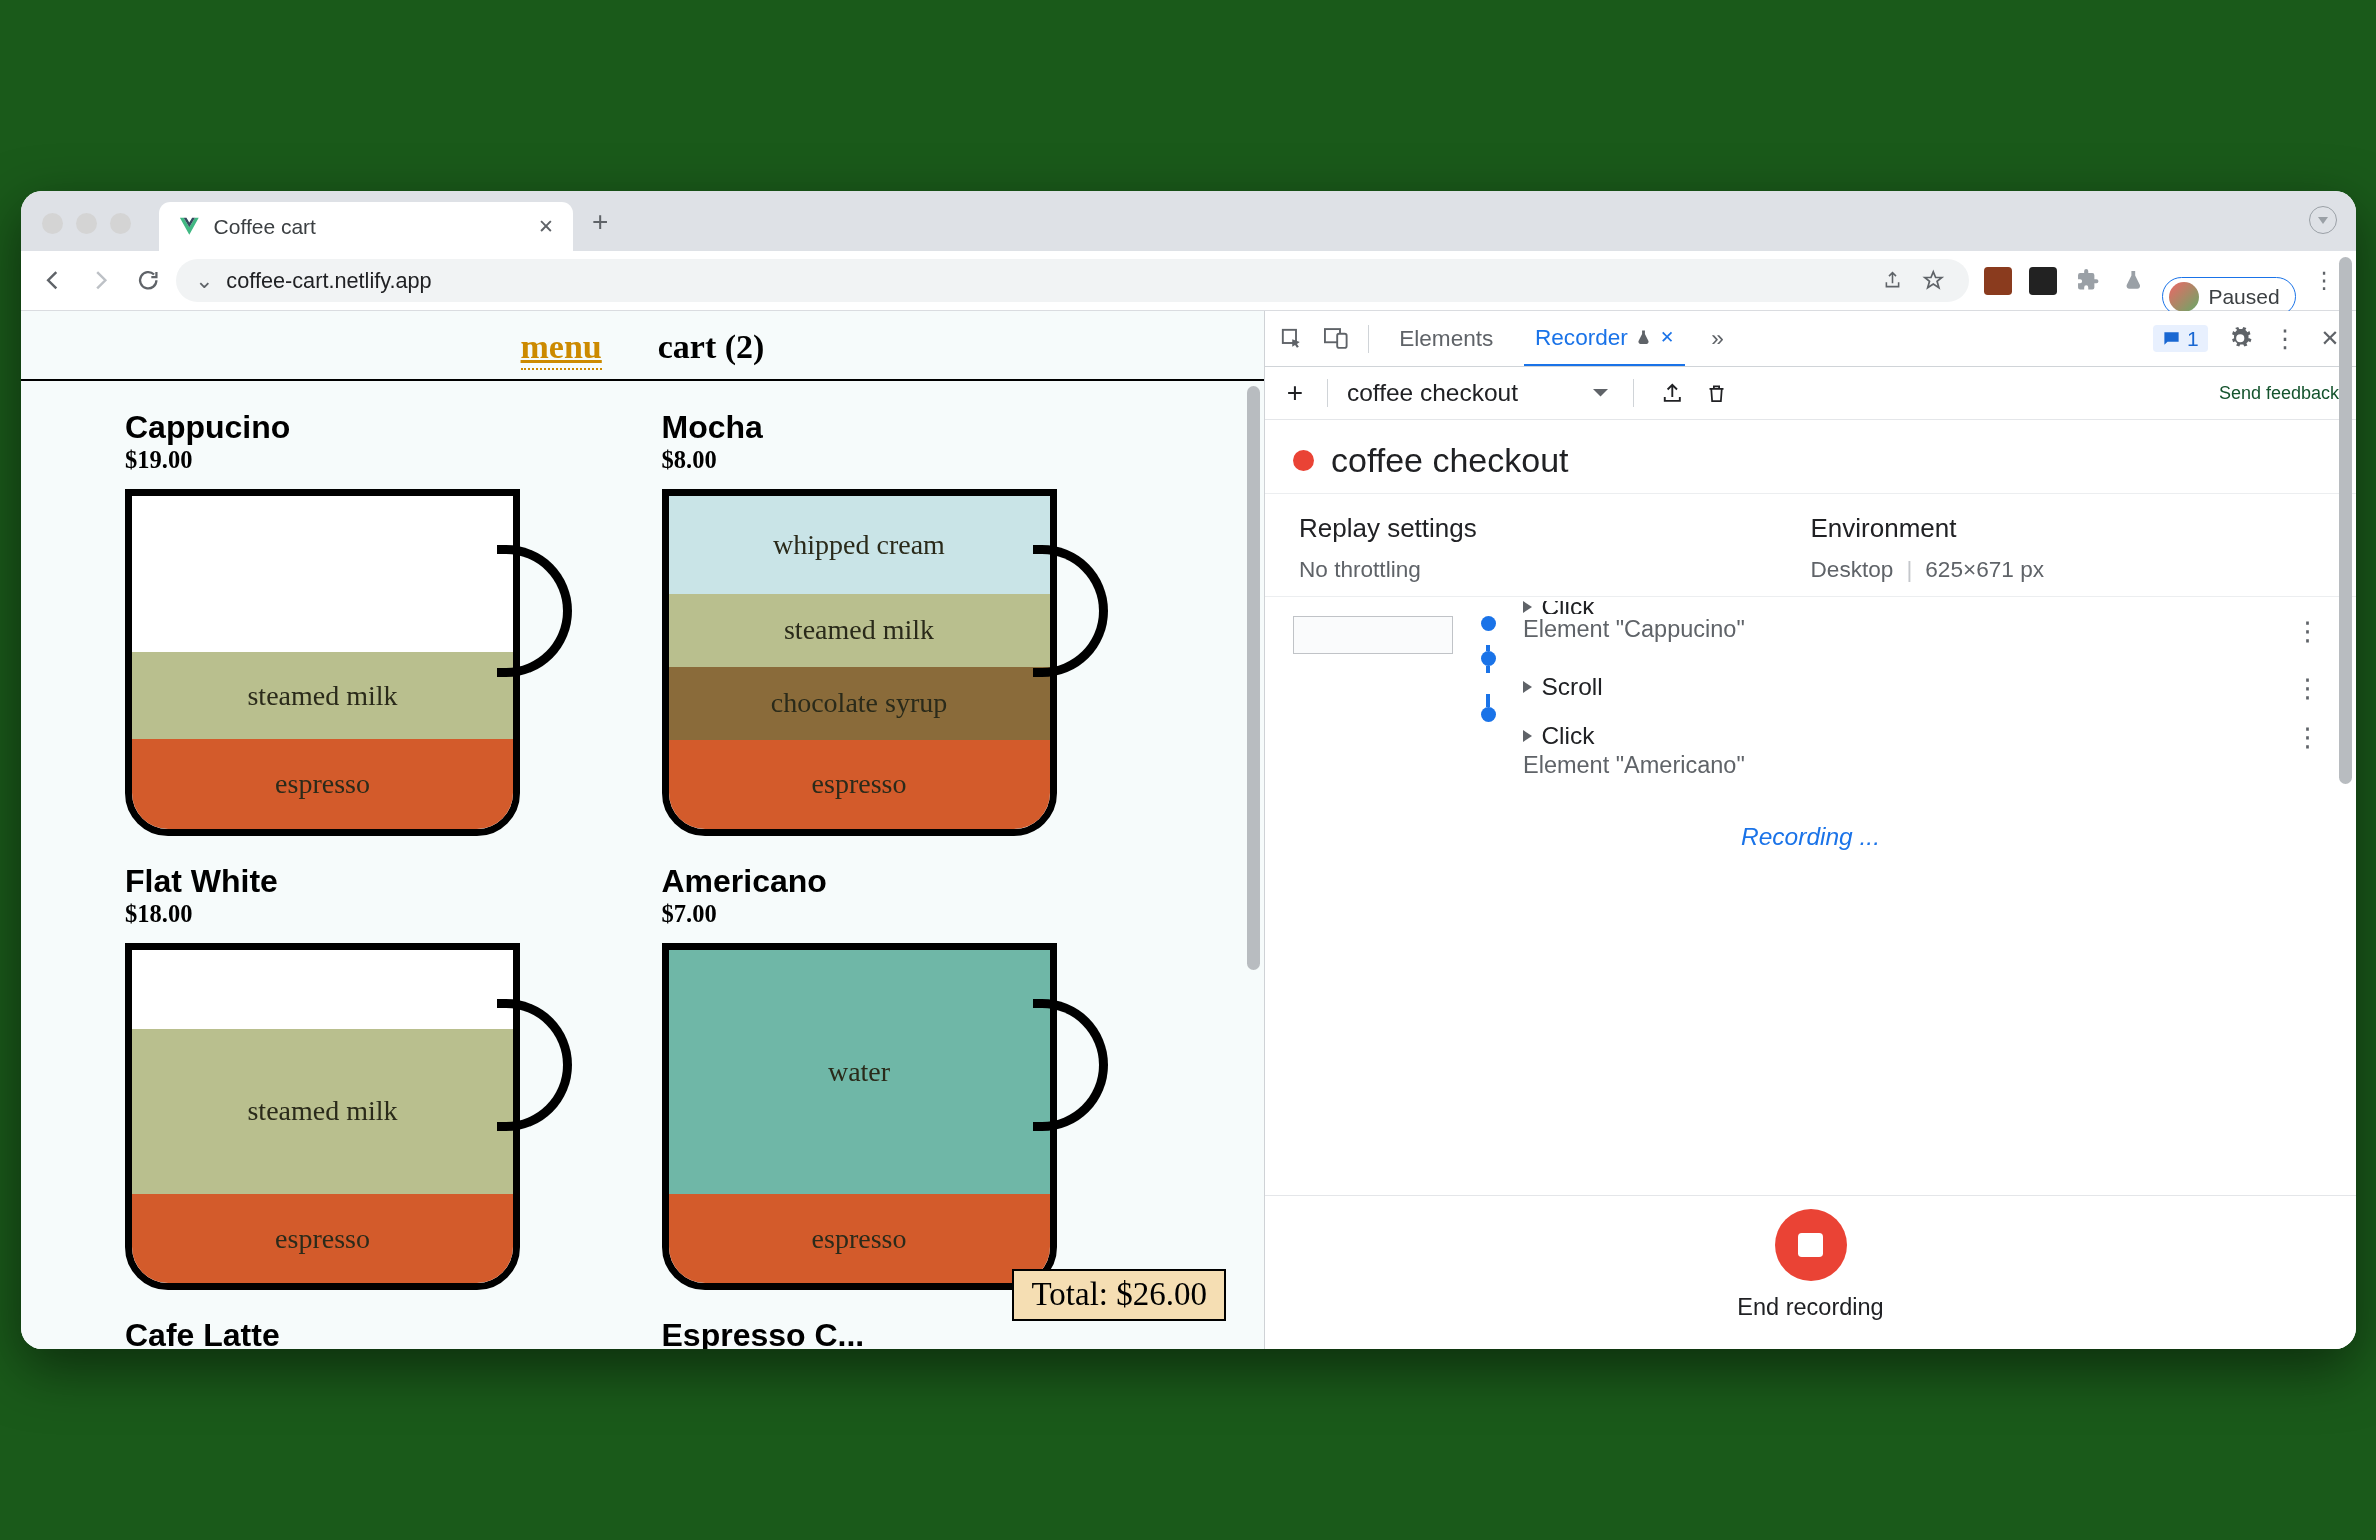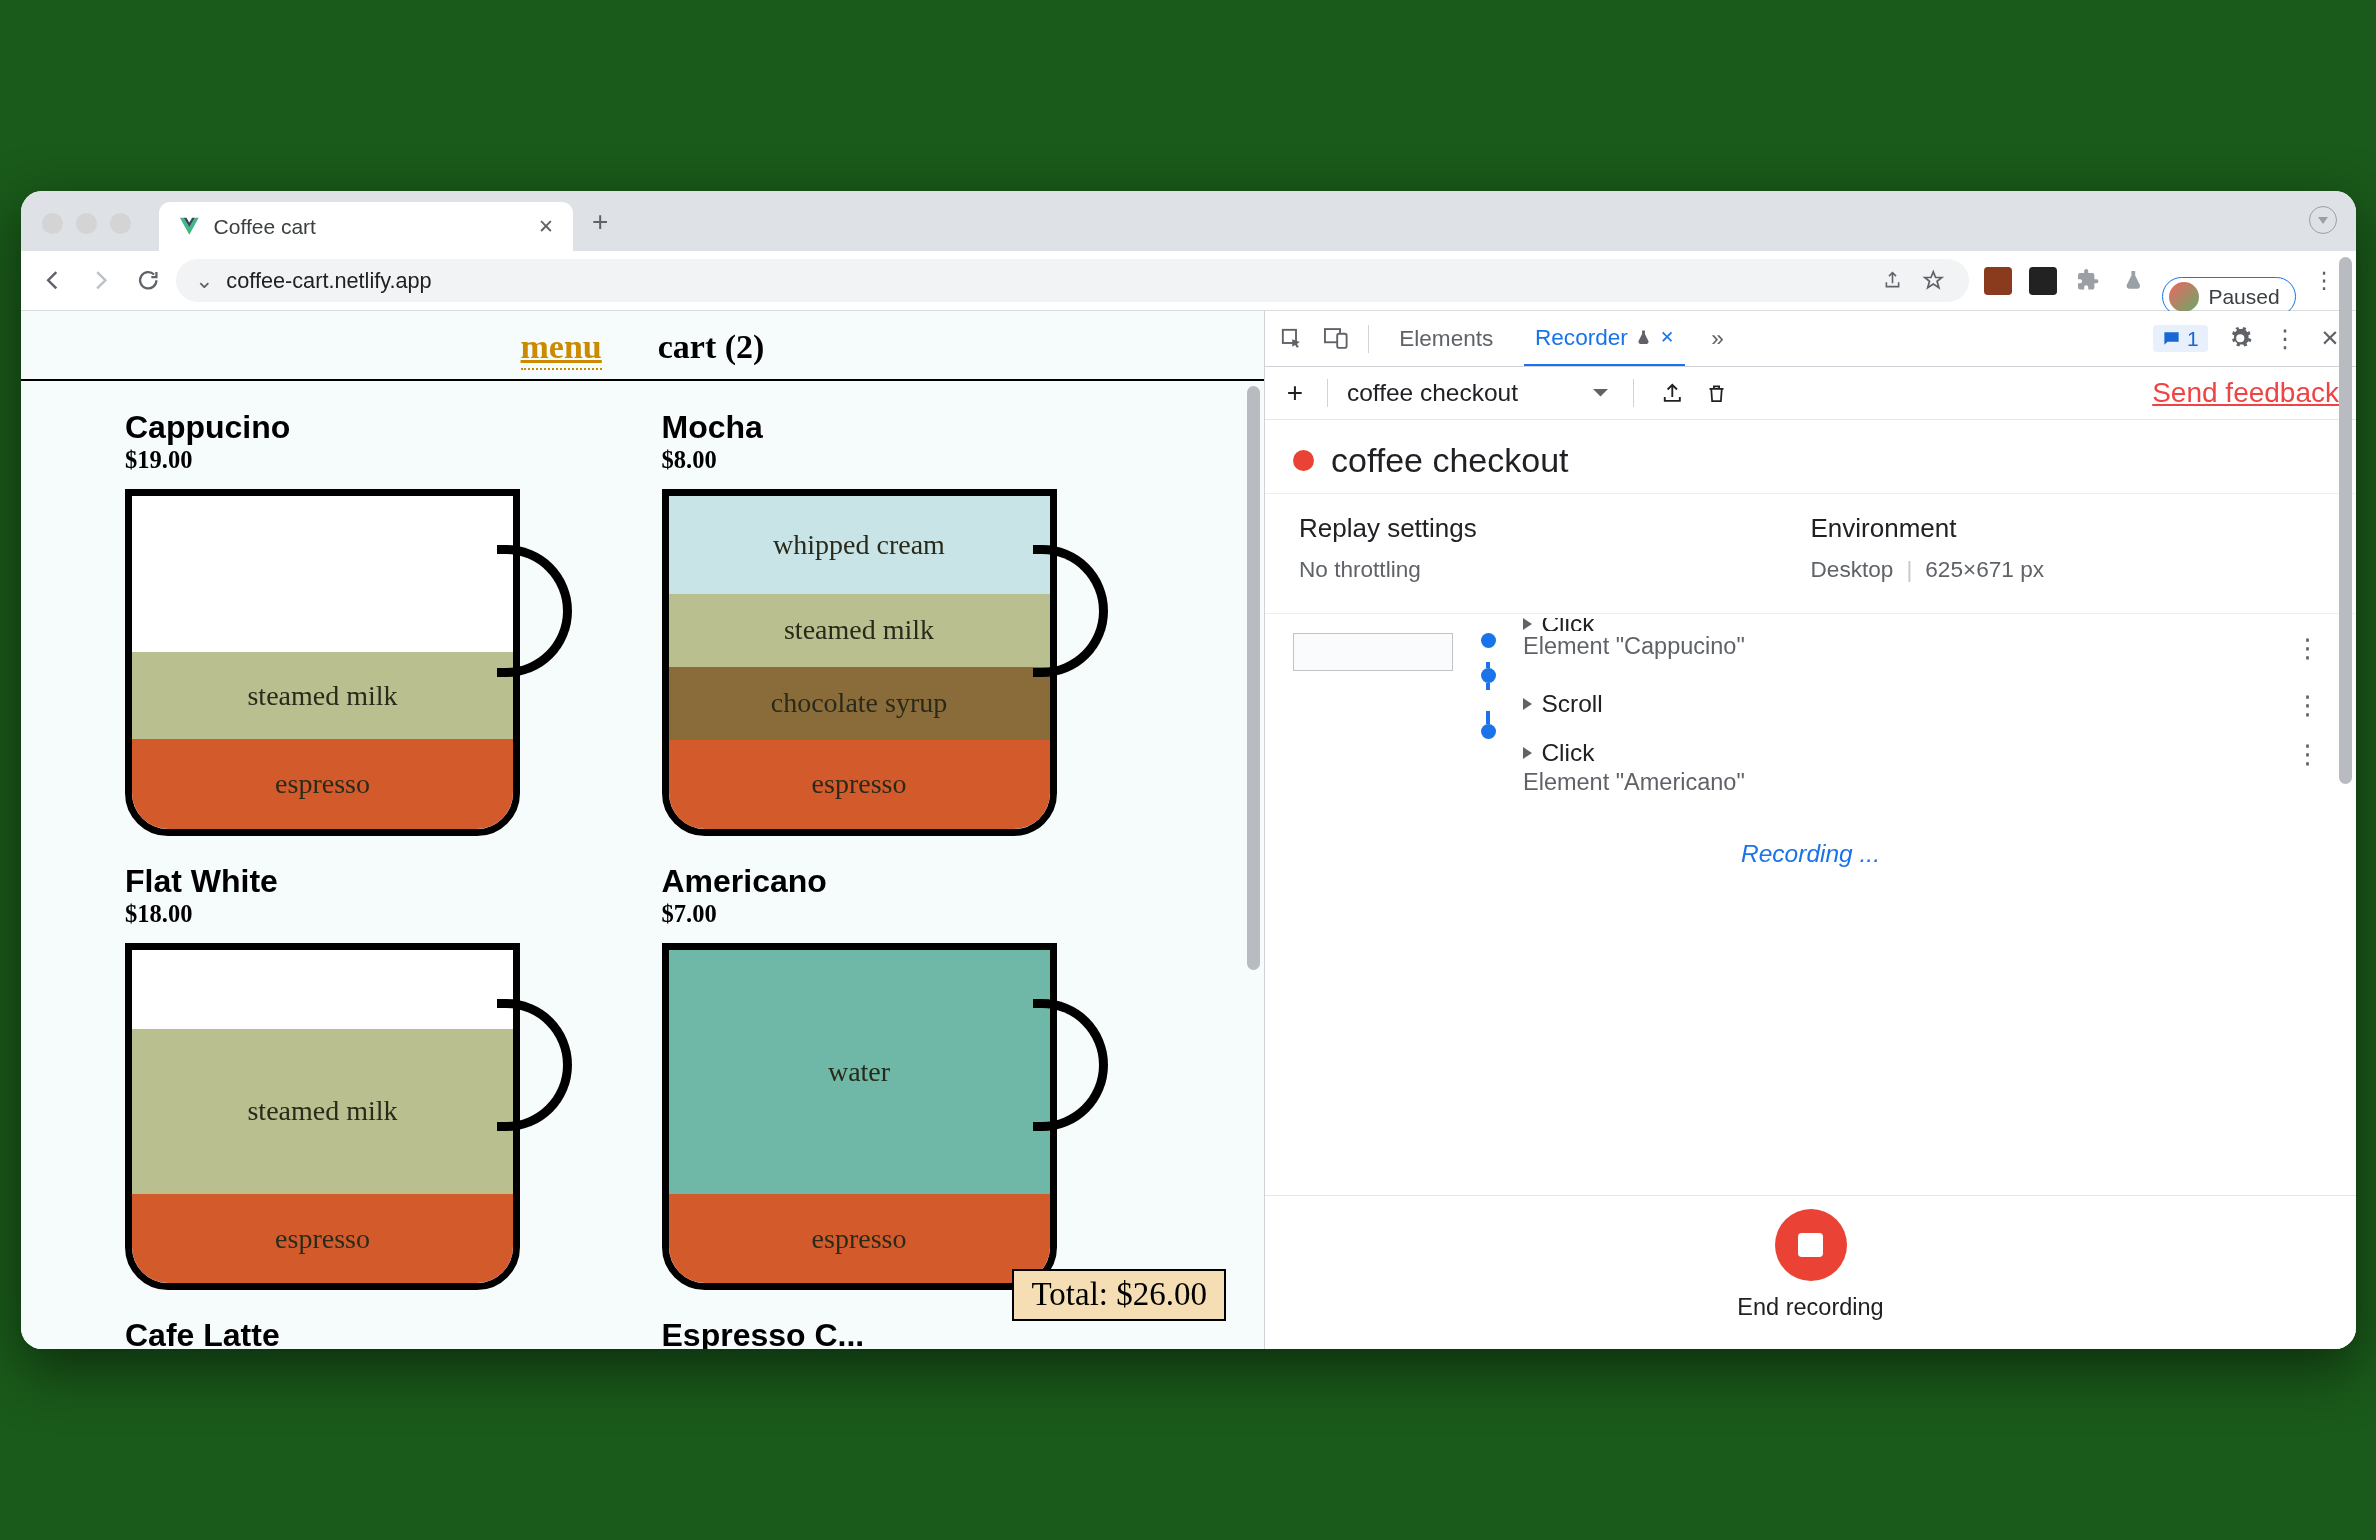--- a/index.html
+++ b/index.html
@@ -44,24 +44,24 @@
 .total-box { position:absolute; right:38px; bottom:28px; background:#f5deb3; border:2.8px solid #000; padding:5.6px 17px; font-family:Liberation Serif, serif; font-size:33px;}
 
 .dt-tabs { height:56px; border-bottom:0.9px solid #d0d4d8; display:flex; align-items:center; padding:0 13px; gap:19px; font-size:22.6px; color:#5f6368;}
 .dt-tabs .spacer { flex:1;}
 .dt-tab { padding:13px 11.3px; display:flex; align-items:center; gap:7.5px;}
 .dt-tab.active { color:#1a73e8; border-bottom:2.8px solid #1a73e8;}
 .dt-ic { width:26px; height:26px; display:flex; align-items:center; justify-content:center;}
 .msg-chip { display:flex; align-items:center; gap:5.6px; background:#e8f0fe; color:#1967d2; border-radius:3.8px; padding:1.9px 9.4px; font-size:21px;}
 .dt-sub { height:53px; border-bottom:0.9px solid #e4e6e9; display:flex; align-items:center; padding:0 17px; gap:19px; font-size:24.5px; color:#202124;}
 .dt-sub .name { flex:0 0 auto; min-width:226px;}
-.dt-sub .send { margin-left:auto; text-decoration:underline; font-size:28px; color:#ef4444;}
+.dt-sub .send { margin-left:auto; font-size:18px; color:#14532d;}
 .rec-header { padding:21px 28px 13px; display:flex; align-items:center; gap:17px; font-size:34px; color:#202124; border-bottom:0.9px solid #eceef0;}
 .red-dot { width:21px; height:21px; background:#ea4335; border-radius:50%;}
-.settings-row { display:flex; padding:19px 34px 30px; border-bottom:0.9px solid #eceef0;}
+.settings-row { display:flex; padding:19px 34px 13px; border-bottom:0.9px solid #eceef0;}
 .settings-col { flex:1;}
 .settings-col h4 { font-size:26px; color:#202124; font-weight:400; margin-bottom:13px;}
 .settings-col .val { font-size:22.6px; color:#5f6368; display:flex; gap:13px; align-items:center;}
 .settings-col .val .sep { color:#c4c7cb;}
 .steps { flex:1; padding:9.4px 28px 0 28px; position:relative; overflow:hidden;}
 .step-row { display:flex; align-items:flex-start; gap:21px; position:relative; padding:9.4px 0;}
 .thumb { width:160px; height:38px; border:0.9px solid #c0c3c7; background:#fafbfc; font-size:8.5px;}
 .timeline-col { width:28px; display:flex; flex-direction:column; align-items:center; position:relative;}
 .t-dot { width:15px; height:15px; background:#1a73e8; border-radius:50%;}
 .t-line { width:3.8px; flex:1; background:#1a73e8;}

